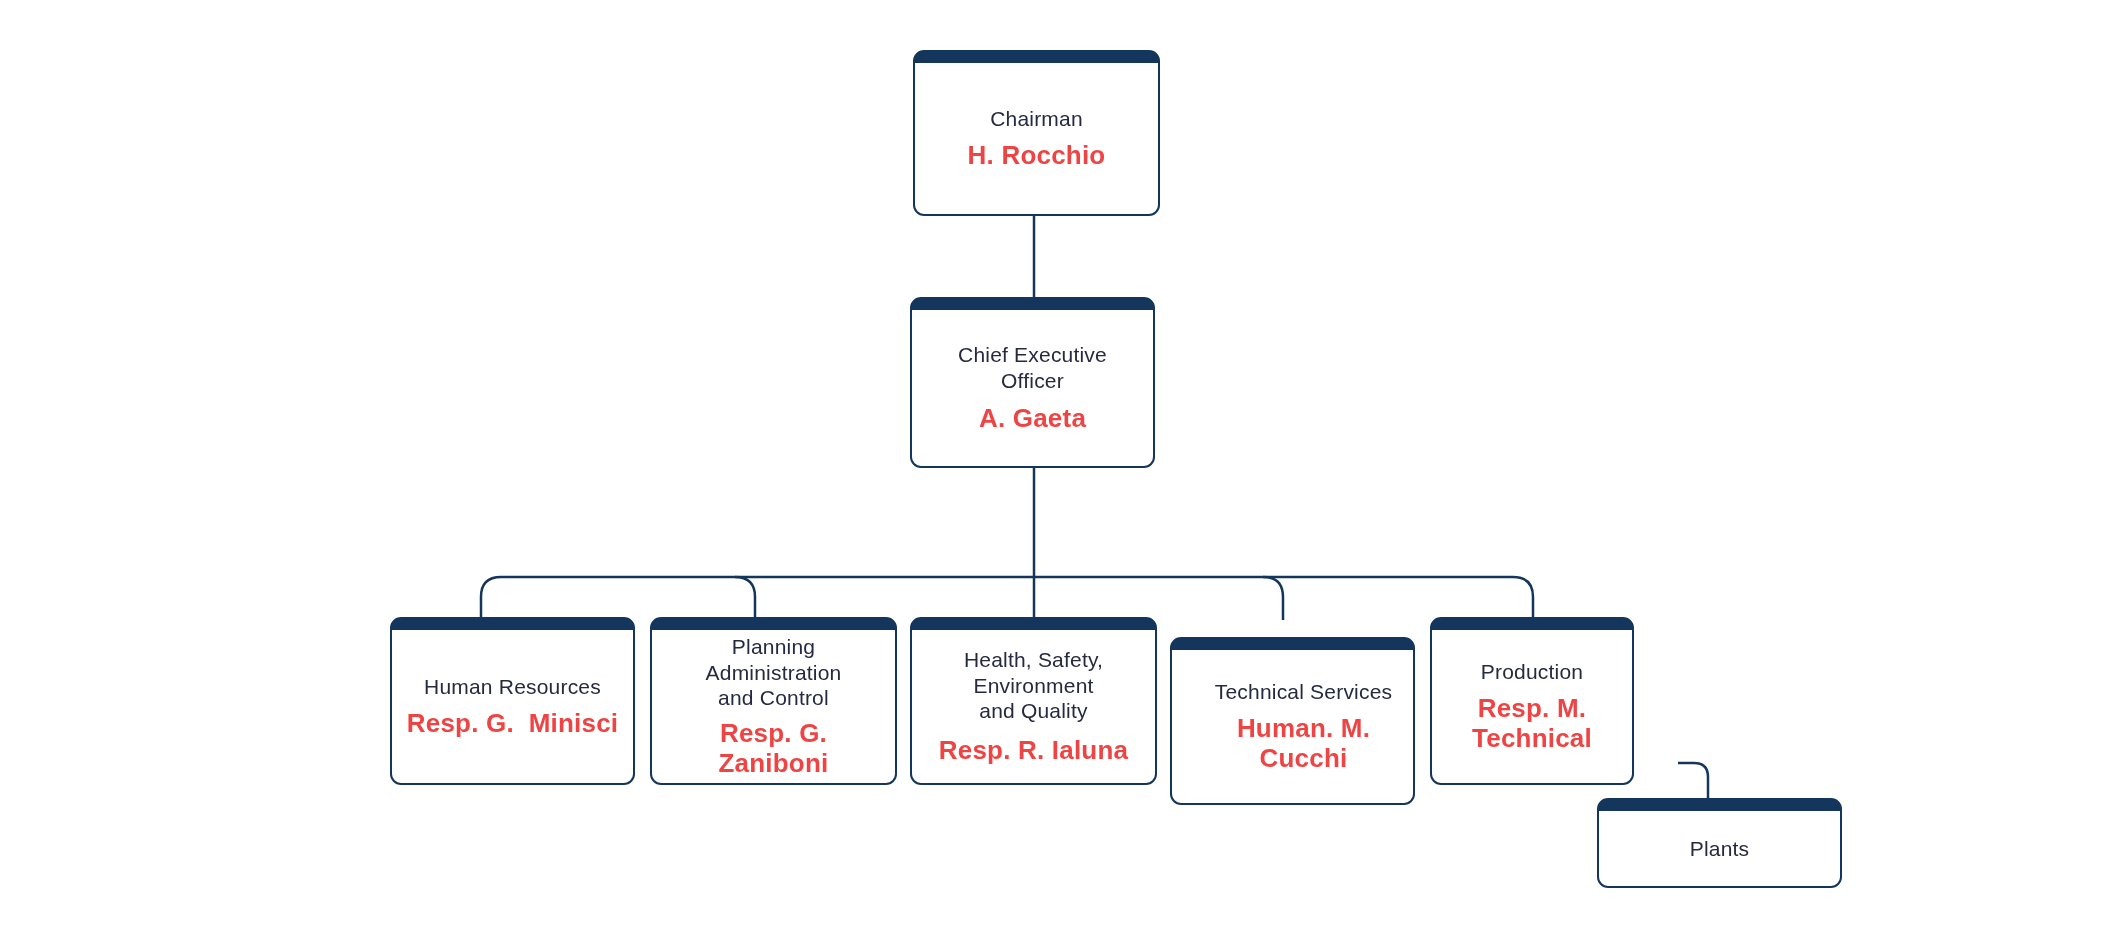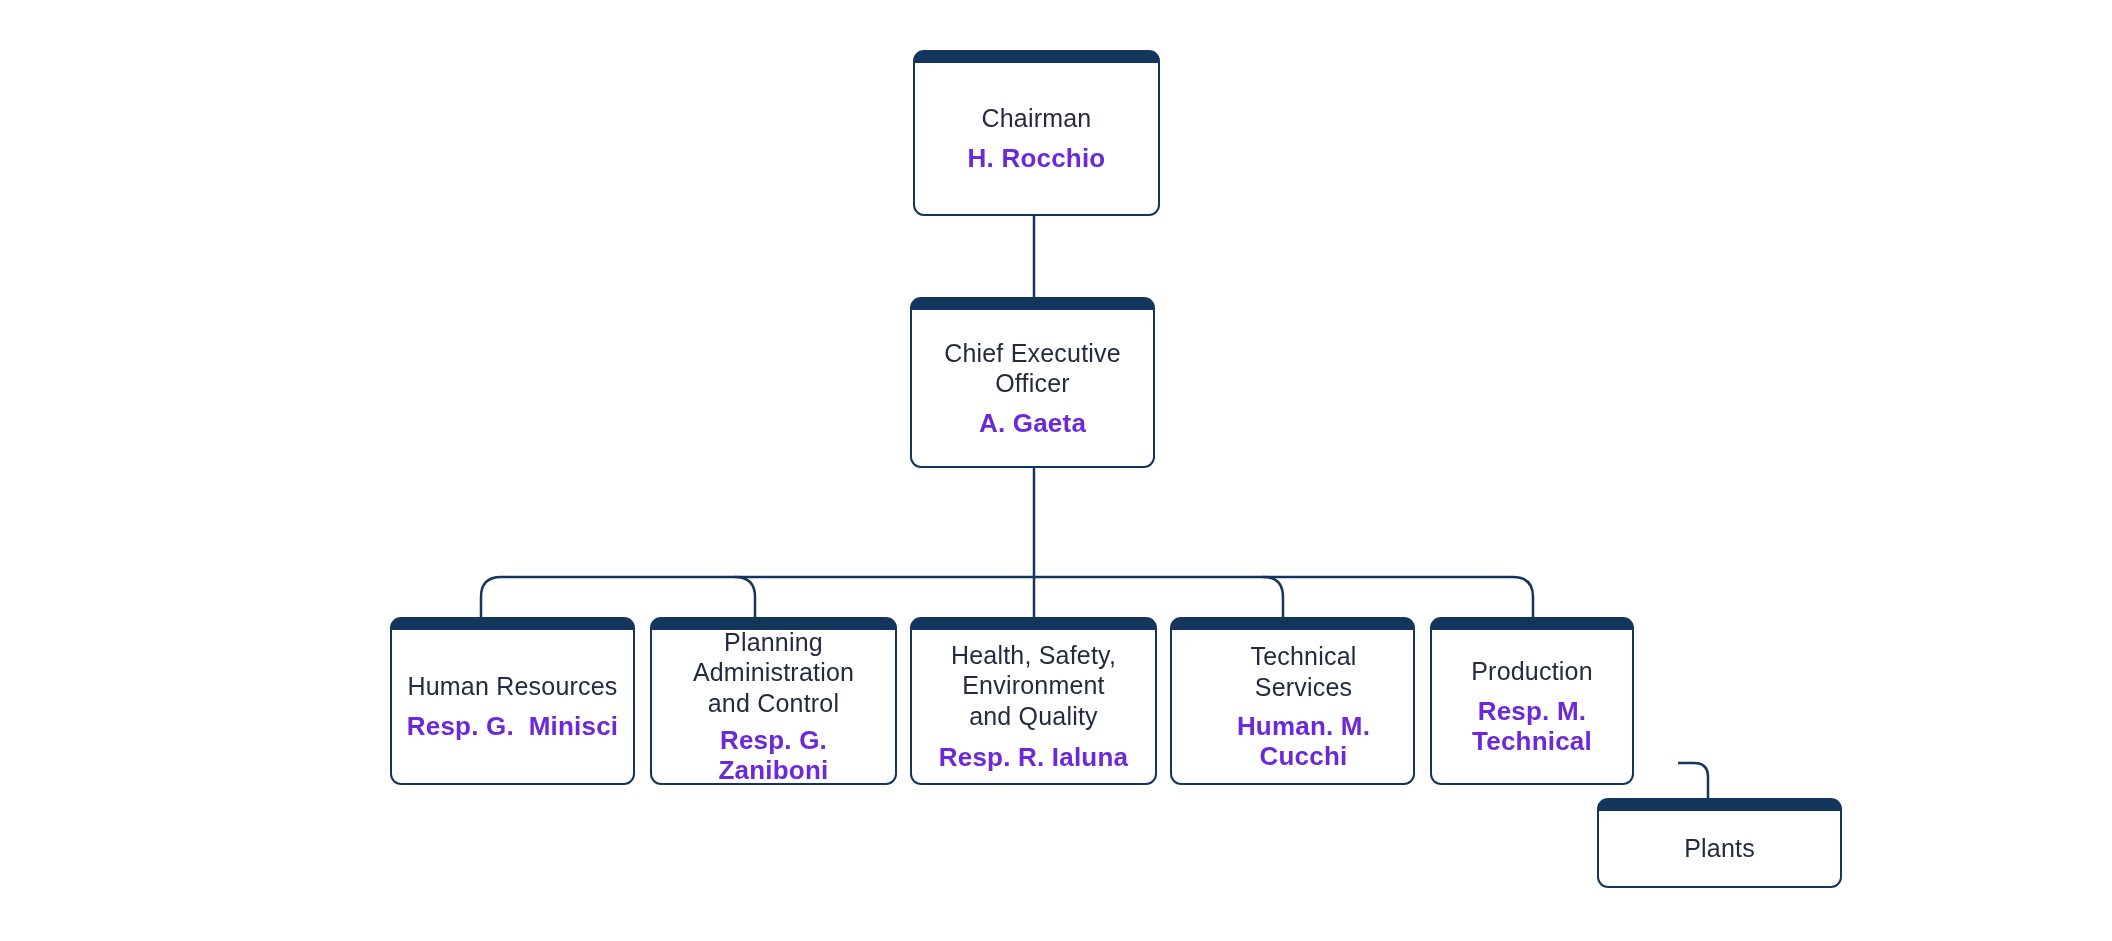--- a/index.html
+++ b/index.html
@@ -36,32 +36,32 @@
     border-radius: 11px;
     display: flex;
     flex-direction: column;
     align-items: center;
     justify-content: center;
     gap: 10px;
     text-align: center;
     padding: 4px 10px;
   }
   .node-title {
-    font-size: 25px;
+    font-size: 21px;
     line-height: 1.22;
     font-weight: 500;
     color: #262a40;
     letter-spacing: 0.2px;
     white-space: pre-line;
   }
   .node-name {
     font-size: 26px;
     line-height: 1.15;
     font-weight: 700;
-    color: #6d28d9;
+    color: #ef4444;
     letter-spacing: 0.2px;
     white-space: pre-wrap;
   }
 </style>
 </head>
 <body>
 
 <div class="canvas">
 
   <svg class="connectors" viewBox="0 0 2112 941" xmlns="http://www.w3.org/2000/svg">
@@ -96,21 +96,21 @@
     <div class="node-name">Resp. G. Zaniboni</div>
   </div>
 
   <div class="node" style="left:910px; top:617px; width:247px; height:168px; gap:12px;">
     <div class="node-title">Health, Safety,
 Environment
 and Quality</div>
     <div class="node-name">Resp. R. Ialuna</div>
   </div>
 
-  <div class="node" style="left:1170px; top:617px; width:245px; height:168px;padding-left:32px;">
+  <div class="node" style="left:1170px; top:637px; width:245px; height:168px;padding-left:32px;">
     <div class="node-title">Technical Services</div>
     <div class="node-name">Human. M. Cucchi</div>
   </div>
 
   <div class="node" style="left:1430px; top:617px; width:204px; height:168px;">
     <div class="node-title">Production</div>
     <div class="node-name">Resp. M. Technical</div>
   </div>
 
   <div class="node" style="left:1585px; top:798px; width:245px; height:90px;margin-left:12px;">

